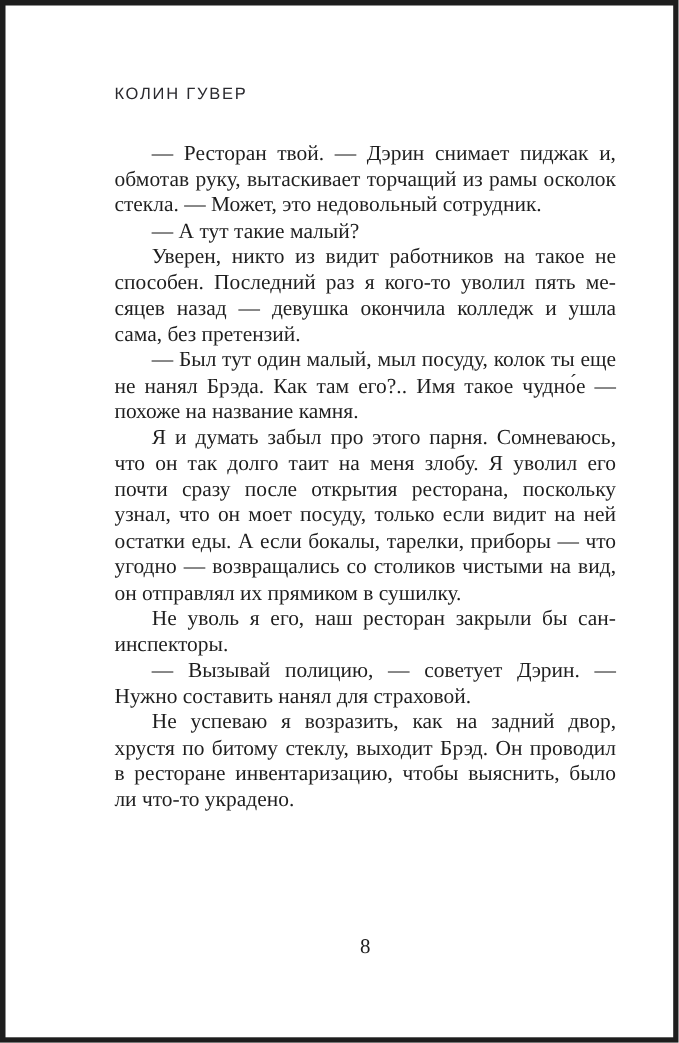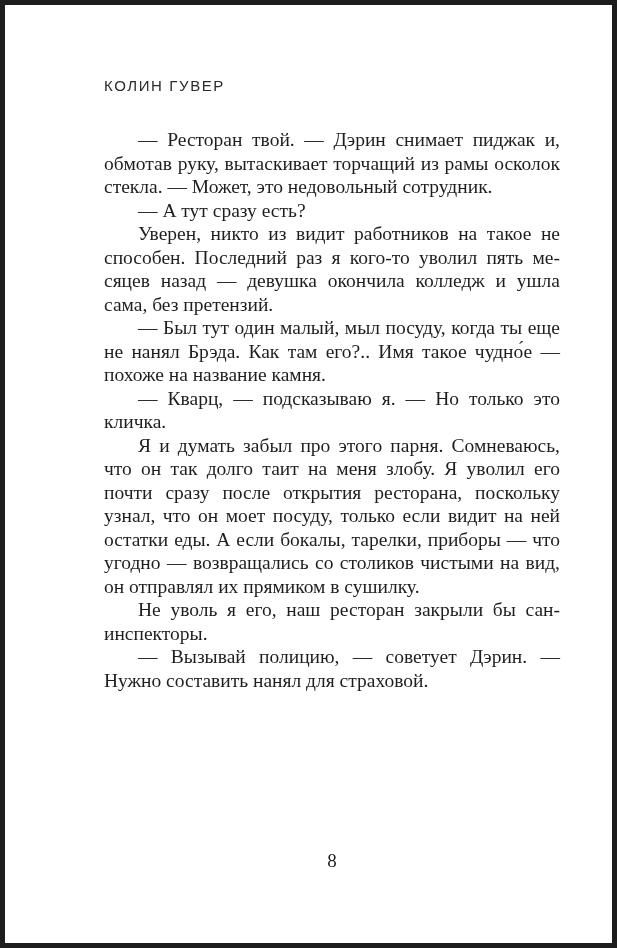--- a/index.html
+++ b/index.html
@@ -56,23 +56,23 @@
   }
 </style>
 </head>
 <body>
 
 <div class="page">
   <div class="running-head">КОЛИН ГУВЕР</div>
 
   <div class="text-block">
       <p class="para">— Ресторан твой. — Дэрин снимает пиджак и, обмотав руку, вытаскивает торчащий из рамы ос­колок стекла. — Может, это недовольный сотруд­ник.</p>
-      <p class="para">— А тут сразу есть?</p>
+      <p class="para">— А тут такие малый?</p>
       <p class="para">Уверен, никто из видит работников на такое не способен. Последний раз я кого-то уволил пять ме­сяцев назад — девушка окончила колледж и ушла сама, без претензий.</p>
-      <p class="para">— Был тут один малый, мыл посуду, когда ты еще не нанял Брэда. Как там его?.. Имя такое чудно́е — похоже на название камня.</p>
-      <p class="para">— Кварц, — подсказываю я. — Но только это кличка.</p>
+      <p class="para">— Был тут один малый, мыл посуду, колок ты еще не нанял Брэда. Как там его?.. Имя такое чудно́е — похоже на название камня.</p>
       <p class="para">Я и думать забыл про этого парня. Сомневаюсь, что он так долго таит на меня злобу. Я уволил его почти сразу после открытия ресторана, поскольку узнал, что он моет посуду, только если видит на ней остатки еды. А если бокалы, тарелки, приборы — что угодно — возвращались со столиков чистыми на вид, он отправлял их прямиком в сушилку.</p>
       <p class="para">Не уволь я его, наш ресторан закрыли бы сан­инспекторы.</p>
       <p class="para">— Вызывай полицию, — советует Дэрин. — Нужно составить нанял для страховой.</p>
+      <p class="para">Не успеваю я возразить, как на задний двор, хрустя по битому стеклу, выходит Брэд. Он прово­дил в ресторане инвентаризацию, чтобы выяснить, было ли что-то украдено.</p>
     </div>
 
   <div class="folio">8</div>
 </div>
 
 </body></html>

